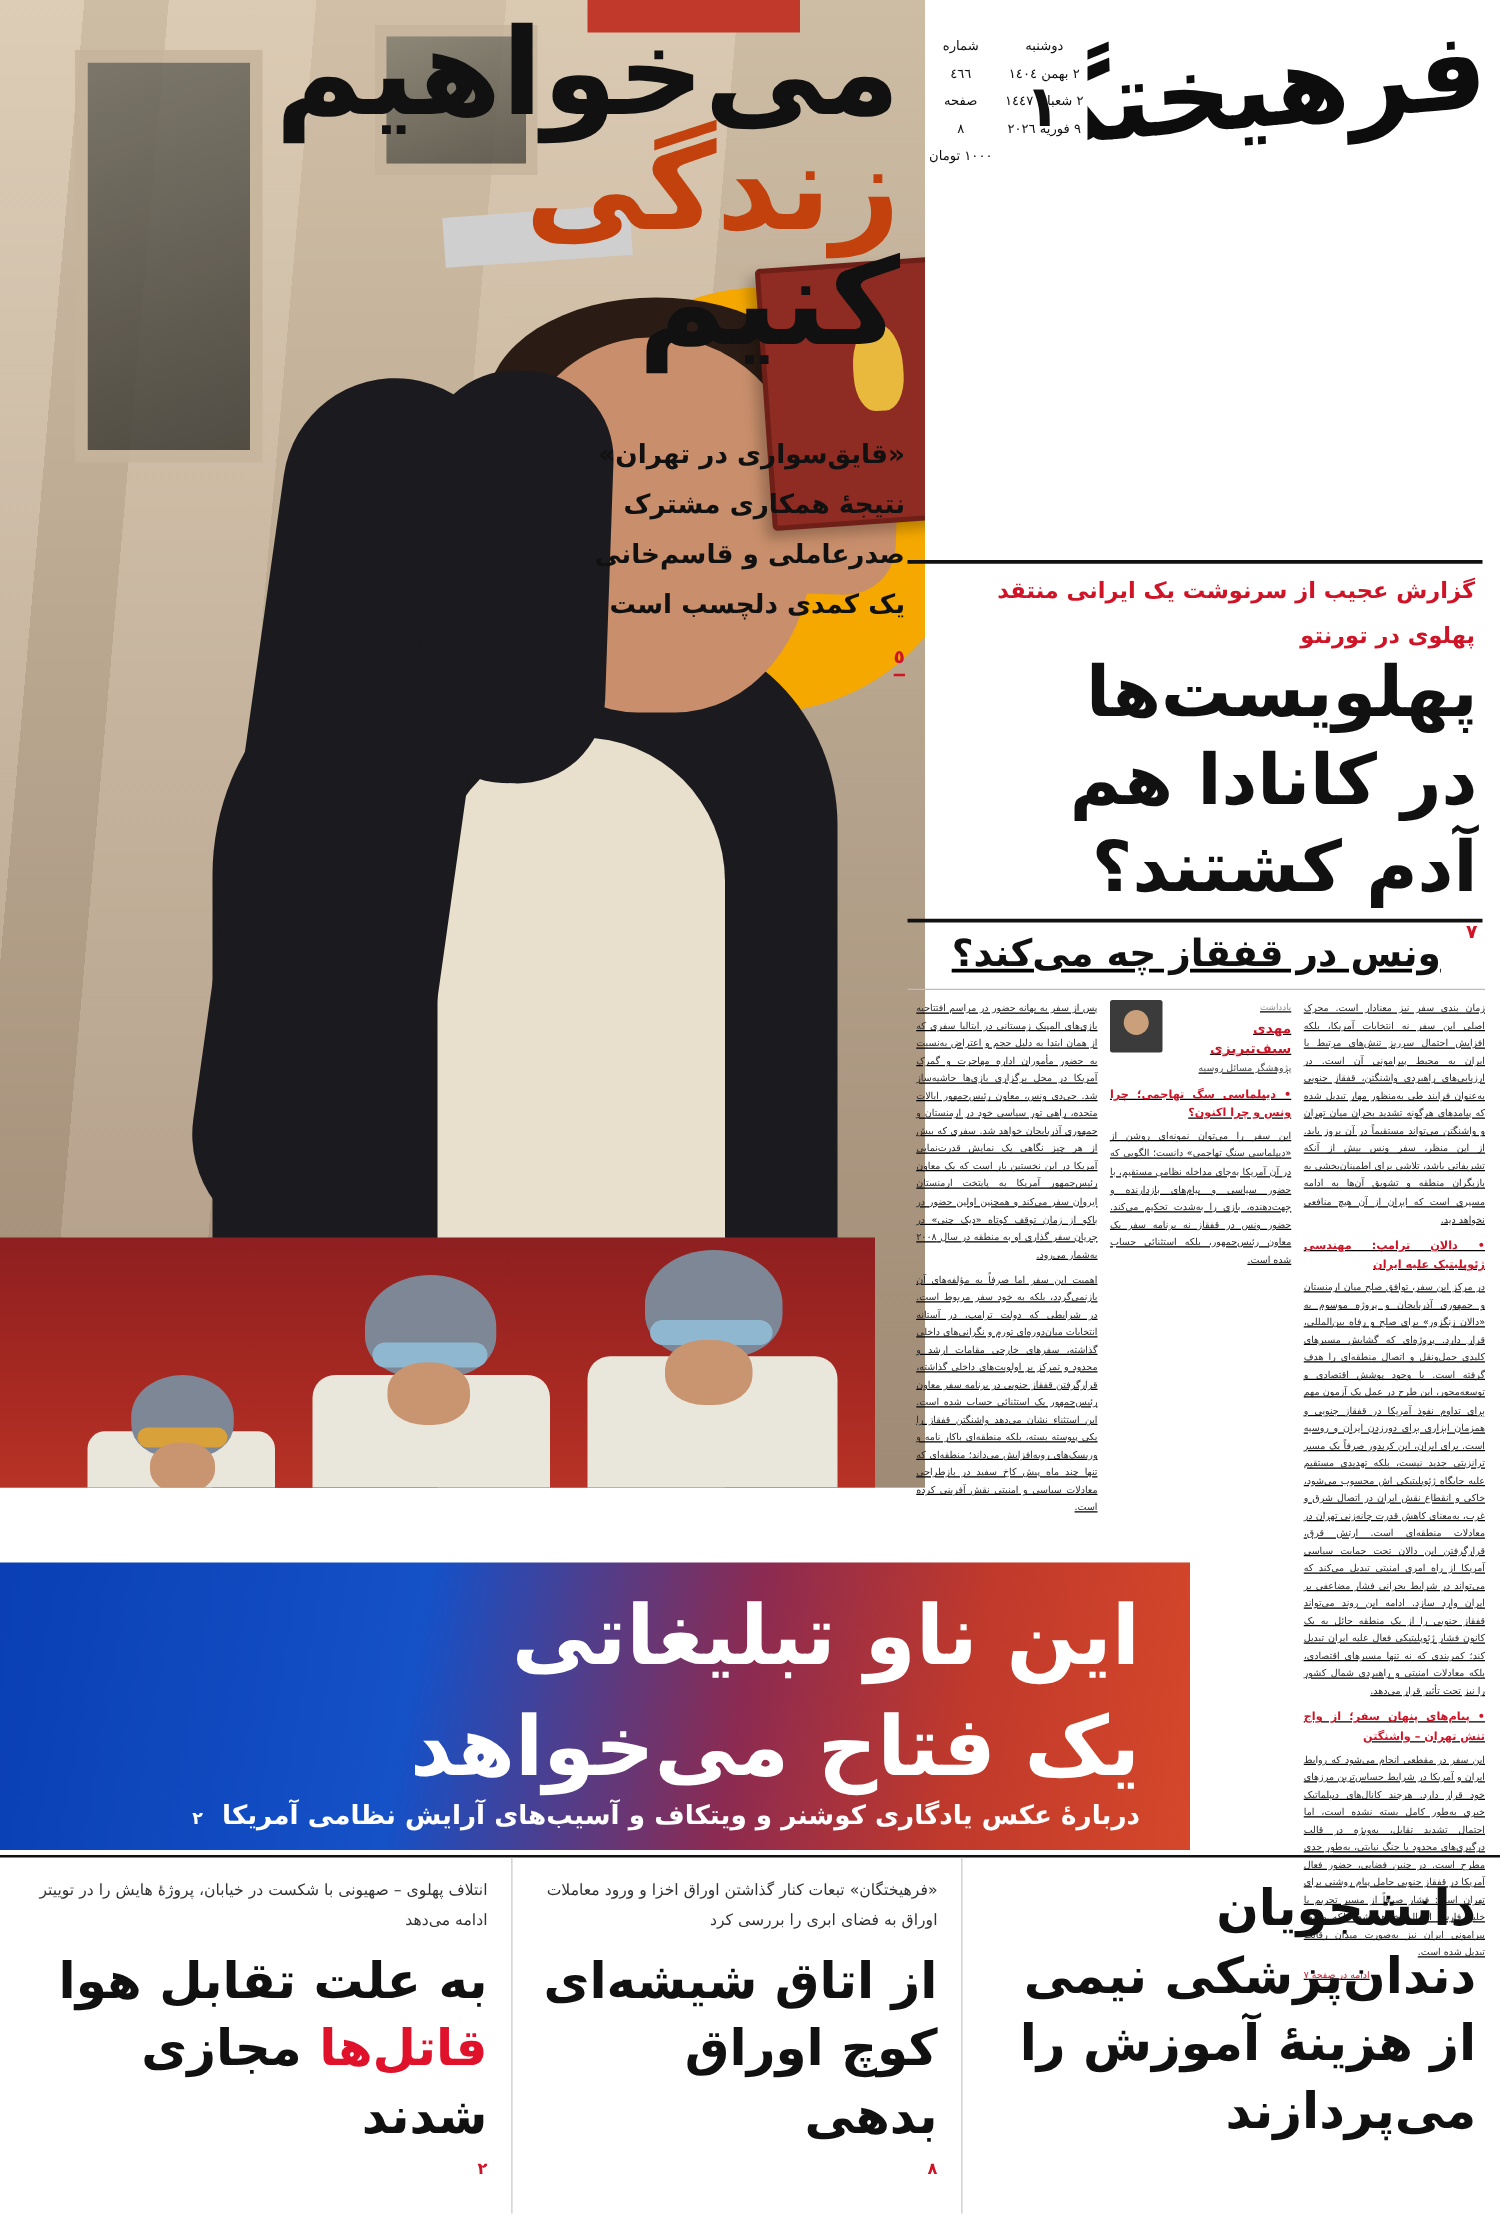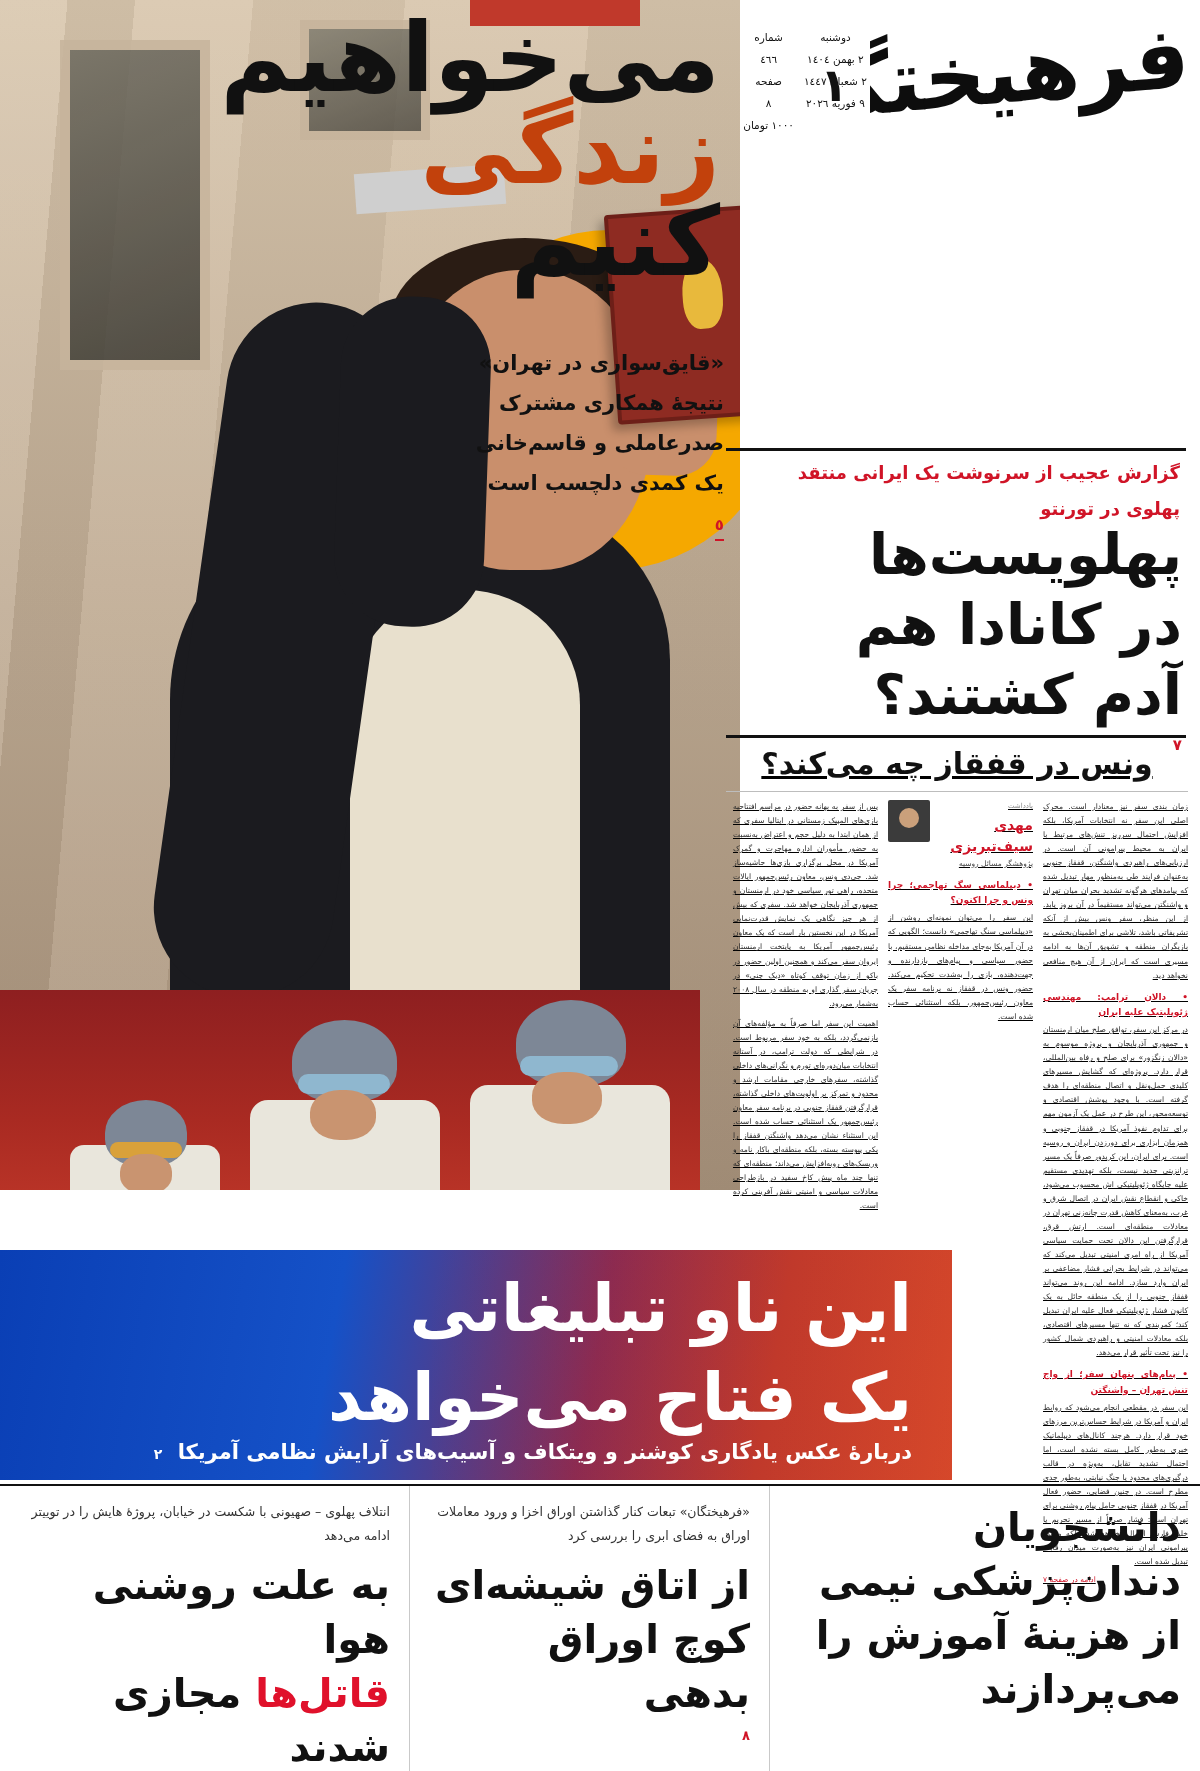--- a/index.html
+++ b/index.html
@@ -167,21 +167,21 @@
     flex-direction: row-reverse; justify-content:flex-end;
   }
   .author-avatar {
     width: 42px; height: 42px; background:#3b3b3b; border-radius:2px;
     position:relative; overflow:hidden; flex:0 0 auto;
   }
   .author-avatar:after{
     content:""; position:absolute; left:11px; top:8px; width:20px;height:20px;
     background:#caa07b; border-radius:50%;
   }
-  .author-name { font-size:14px; font-weight:800; color:#d01427; line-height:1.5; text-align:right;}
+  .author-name { font-size:11px; font-weight:800; color:#d01427; line-height:1.5; text-align:right;}
   .author-role { font-size:7.5px; color:#444; }
   .note-tag { font-size:7px; color:#888; margin-bottom:2px; }
   .sub-red { color:#d01427; font-weight:800; font-size:9px; line-height:1.7; margin:7px 0 3px 0;}
   .cont-note { font-size:7.5px; color:#d01427; text-align:left; margin-top:4px;}
 
   
   .sailors {
     position:absolute; left:0; top:990px; width:700px; height:260px;
     overflow:hidden;
     background: linear-gradient(180deg,#8e1f20 0%, #a92a22 50%, #c43a2a 100%);
@@ -398,21 +398,21 @@
       <div class="t-title">
         <div>از اتاق شیشه‌ای</div>
         <div>کوچ اوراق بدهی</div>
       </div>
       <div class="t-pg">٨</div>
     </div>
 
     <div class="tcell t3">
       <div class="t-kicker">انتلاف پهلوی – صهیونی با شکست در خیابان، پروژهٔ هایش را در توییتر ادامه می‌دهد</div>
       <div class="t-title">
-        <div>به علت روشنی هوا</div>
+        <div>به علت تقابل هوا</div>
         <div>
           <span class="red">قاتل‌ها</span>
           <span>مجازی شدند</span>
         </div>
       </div>
       <div class="t-pg">٢</div>
     </div>
   </div>
 
 </div>

